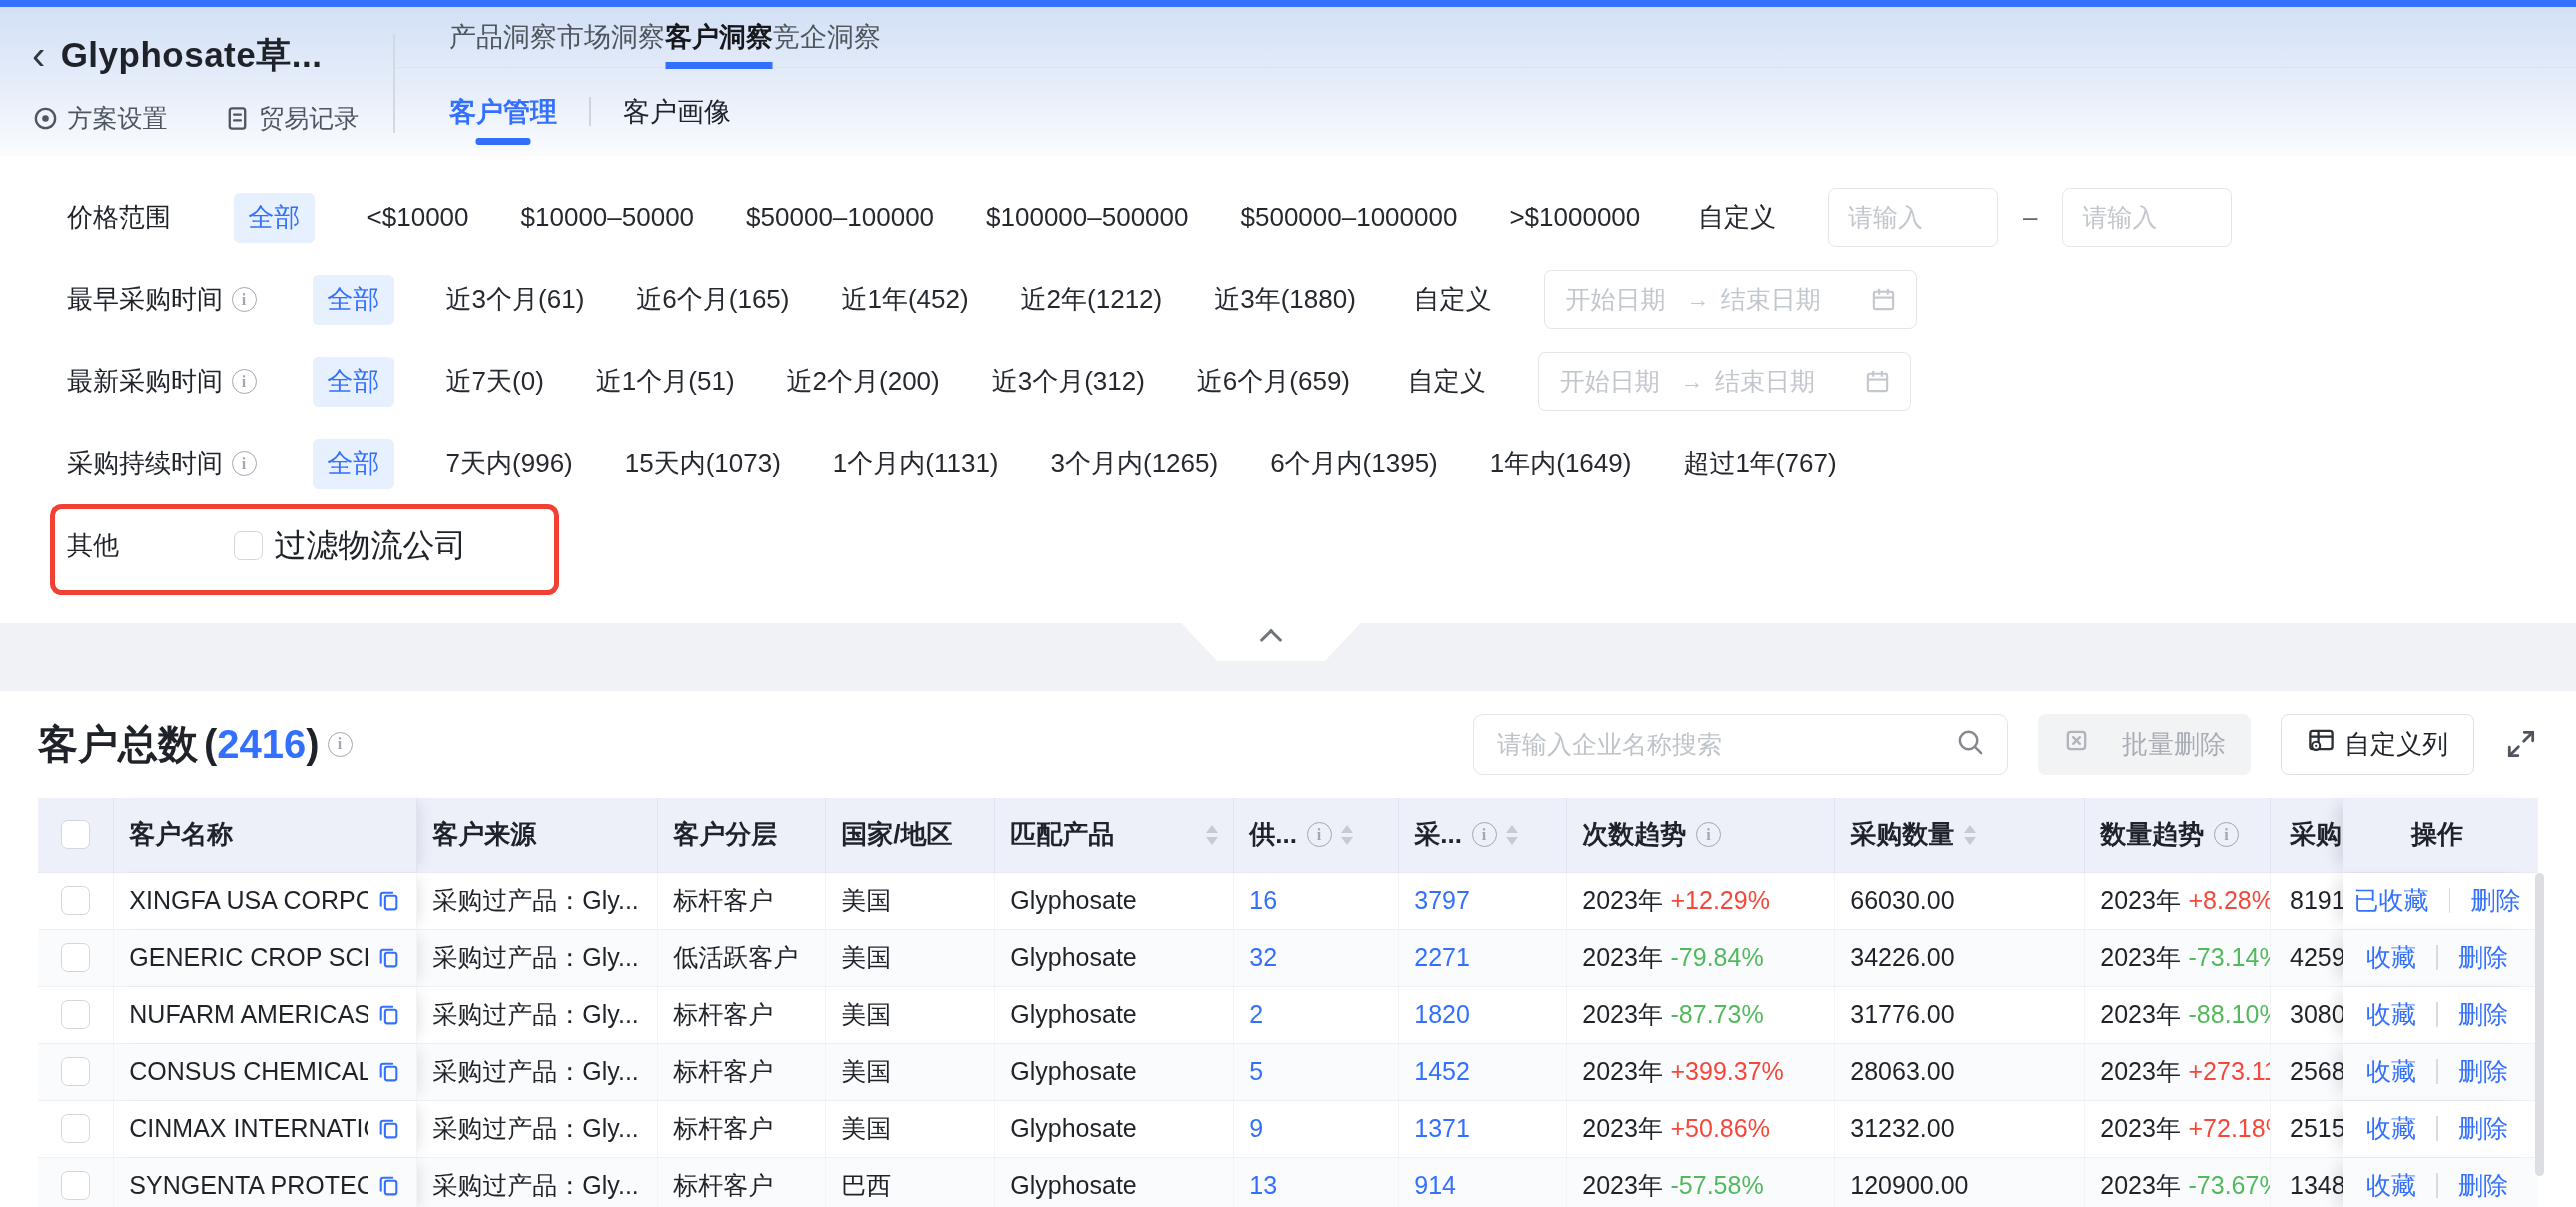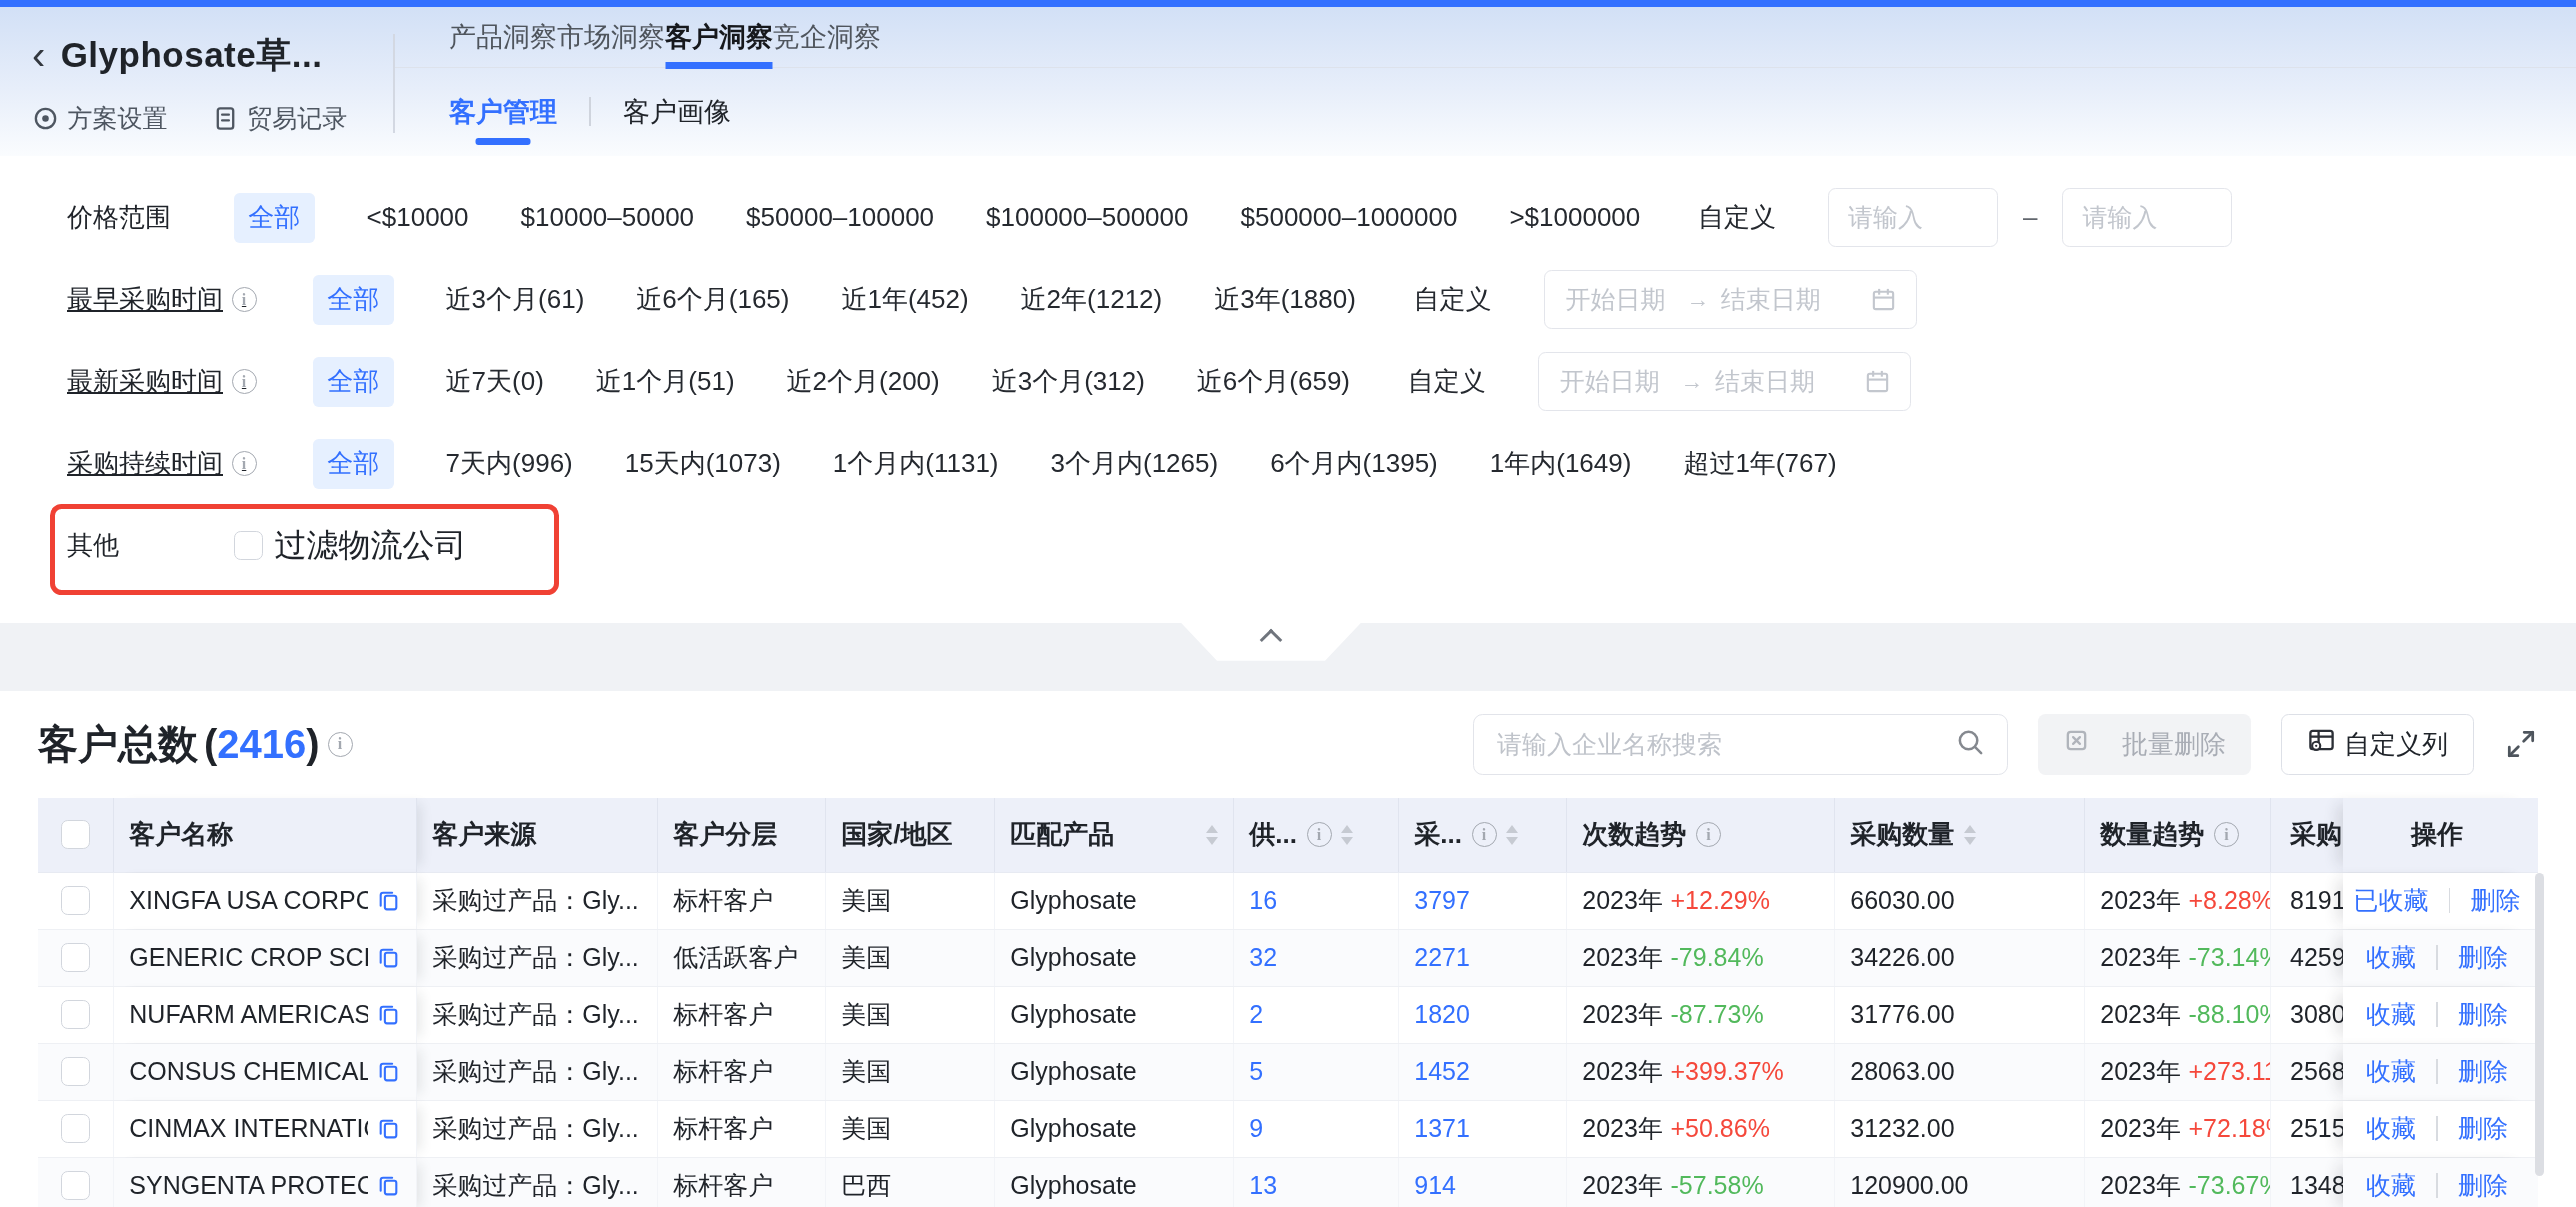--- a/index.html
+++ b/index.html
@@ -15,40 +15,40 @@
   
   .header {
     height:149px; display:flex;
     background:linear-gradient(180deg,#d2e0f6 0%,#e7eefa 55%,#fafcfe 100%);
   }
   .header-left { width:395px; padding-left:32px; position:relative; flex:none; }
   .header-left::after { content:""; position:absolute; right:0; top:27px; width:1.9px; height:99px; background:#d3d8e2; }
   .title-row { display:flex; align-items:center; gap:15.3px; margin-top:25px; }
   .back-glyph { font-size:40px; color:#33383f; line-height:1; cursor:pointer; }
   .proj-title { font-size:35px; font-weight:bold; letter-spacing:0.5px; }
-  .hdr-actions { display:flex; align-items:center; gap:44px; margin-top:23px; font-size:25px; color:#4e5661; }
+  .hdr-actions { display:flex; align-items:center; gap:56px; margin-top:23px; font-size:25px; color:#4e5661; }
   .hdr-action { display:flex; align-items:center; gap:8.6px; cursor:pointer; }
   .hdr-action svg { display:block; }
 
   .header-right { flex:1; display:flex; flex-direction:column; min-width:0; }
   .tabs-row { display:flex; align-items:center; height:61px; padding-left:54px; border-bottom:1.9px solid #dde2eb; }
   .tab { font-size:27px; color:#4f555d; height:100%; display:flex; align-items:center; position:relative; cursor:pointer; }
   .tab.active { color:#16181c; font-weight:bold; }
   .tab.active::after { content:""; position:absolute; left:50%; transform:translateX(-50%); bottom:-1.9px; width:107px; height:6.7px; background:#3370ff; }
   .subtabs-row { flex:1; display:flex; align-items:center; gap:32px; padding-left:54px; font-size:27px; }
   .subtab { position:relative; cursor:pointer; color:#1f2329; }
   .subtab.active { color:#3370ff; font-weight:bold; }
   .subtab.active::after { content:""; position:absolute; left:50%; transform:translateX(-50%); bottom:-15.3px; width:55px; height:6.7px; background:#3370ff; border-radius:2.9px; }
   .subtab-div { width:1.9px; height:29px; background:#cfd4dd; }
 
   
   .filter-panel { background:#fff; height:467px; padding:21px 38px 0 67px; position:relative; }
   .frow { display:flex; align-items:center; height:82px; }
   .flabel { display:flex; align-items:center; gap:8.6px; font-size:26px; color:#1f2329; flex:none; }
-  .w-sm { width:167px; } .w-lg { width:246px;text-decoration:underline; }
+  .w-sm { width:167px; } .w-lg { width:246px; }
   .fopts { display:flex; align-items:center; gap:52px; font-size:26px; color:#25292f; flex-wrap:nowrap; }
   .chip { background:#e6f0ff; color:#3370ff; padding:7.6px 14.3px; border-radius:5.7px; cursor:pointer; }
   .fopt { cursor:pointer; white-space:nowrap; }
   .fcustom { cursor:pointer; margin-left:5.7px; white-space:nowrap; }
   .finput { width:170px; height:59px; border:1.9px solid #e3e5eb; border-radius:7.6px; background:#fff; padding:0 19px; font-size:25px; color:#1f2329; outline:none; }
   .finput::placeholder { color:#c2c6cd; }
   .fdash { color:#61666d; margin:0 -27px; }
   .daterange { width:373px; height:59px; border:1.9px solid #e3e5eb; border-radius:7.6px; background:#fff; display:flex; align-items:center; padding:12px 19px; gap:9.6px; }
   .dinput { border:none; outline:none; width:113px; font-size:25px; color:#1f2329; background:transparent; }
   .dinput::placeholder { color:#c2c6cd; }

